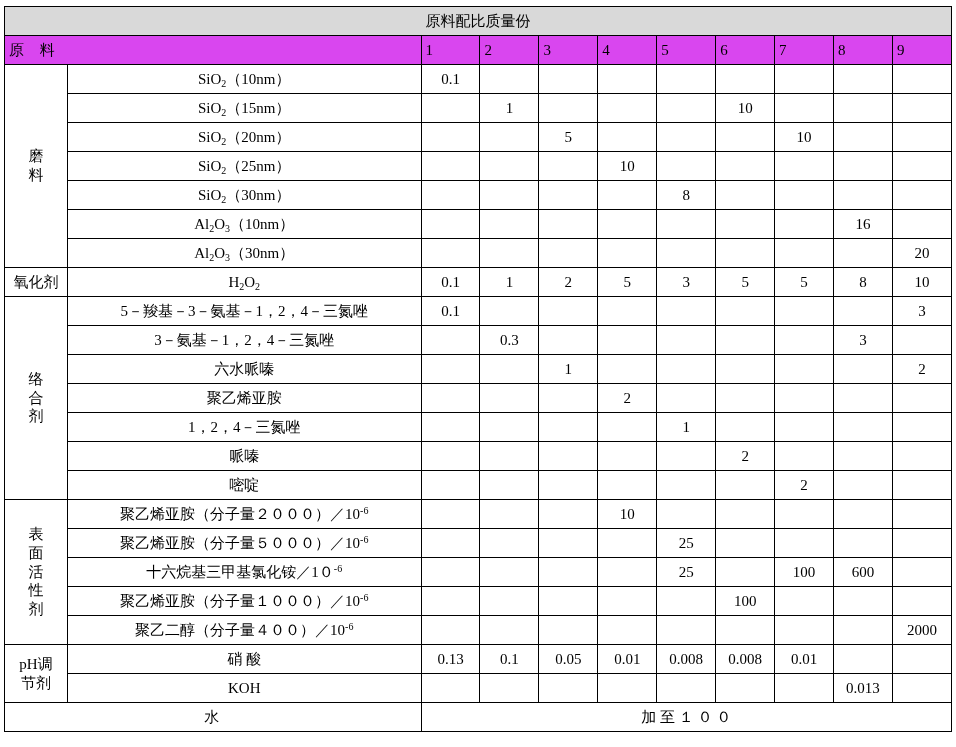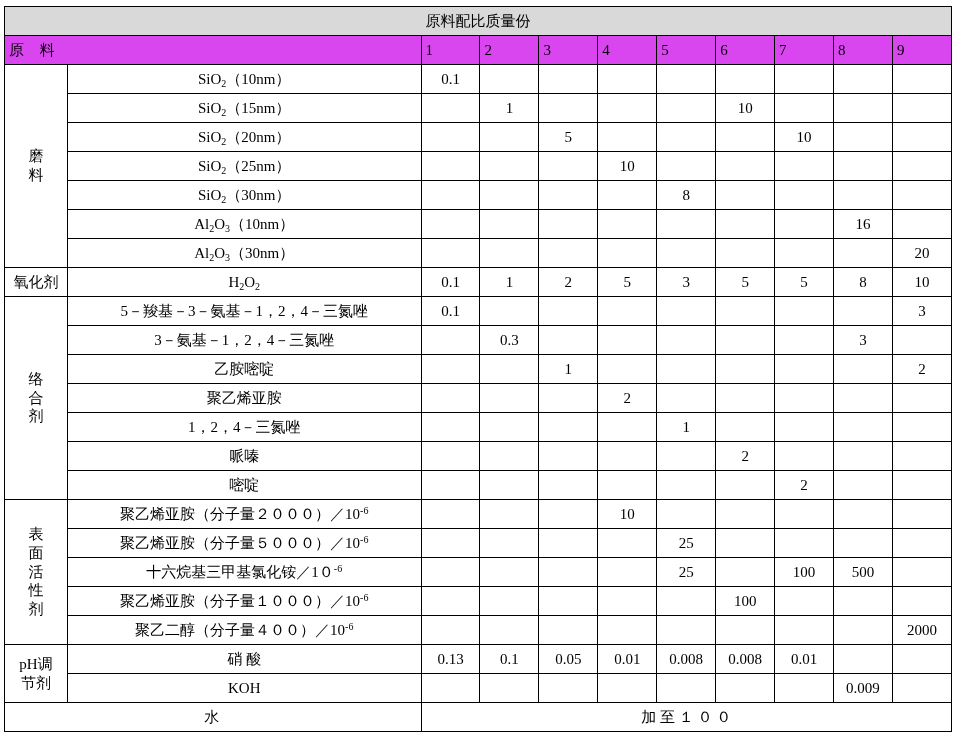--- a/index.html
+++ b/index.html
@@ -232,21 +232,21 @@
           <td class="numcell">0.3</td>
           <td class="numcell"></td>
           <td class="numcell"></td>
           <td class="numcell"></td>
           <td class="numcell"></td>
           <td class="numcell"></td>
           <td class="numcell">3</td>
           <td class="numcell"></td>
         </tr>
         <tr>
-          <td class="namecell">乙胺嘧啶</td>
+          <td class="namecell">六水哌嗪</td>
           <td class="numcell"></td>
           <td class="numcell"></td>
           <td class="numcell">1</td>
           <td class="numcell"></td>
           <td class="numcell"></td>
           <td class="numcell"></td>
           <td class="numcell"></td>
           <td class="numcell"></td>
           <td class="numcell">2</td>
         </tr>
@@ -331,21 +331,21 @@
         </tr>
         <tr>
           <td class="namecell">十六烷基三甲基氯化铵／1０<sup>-6</sup></td>
           <td class="numcell"></td>
           <td class="numcell"></td>
           <td class="numcell"></td>
           <td class="numcell"></td>
           <td class="numcell">25</td>
           <td class="numcell"></td>
           <td class="numcell">100</td>
-          <td class="numcell">500</td>
+          <td class="numcell">600</td>
           <td class="numcell"></td>
         </tr>
         <tr>
           <td class="namecell">聚乙烯亚胺（分子量１０００）／10<sup>-6</sup></td>
           <td class="numcell"></td>
           <td class="numcell"></td>
           <td class="numcell"></td>
           <td class="numcell"></td>
           <td class="numcell"></td>
           <td class="numcell">100</td>
@@ -383,21 +383,21 @@
         </tr>
         <tr>
           <td class="namecell">KOH</td>
           <td class="numcell"></td>
           <td class="numcell"></td>
           <td class="numcell"></td>
           <td class="numcell"></td>
           <td class="numcell"></td>
           <td class="numcell"></td>
           <td class="numcell"></td>
-          <td class="numcell">0.009</td>
+          <td class="numcell">0.013</td>
           <td class="numcell"></td>
         </tr>
         <tr class="wtr">
           <td colspan="2" class="wide">水</td>
           <td colspan="9">加 至 １ ０ ０</td>
         </tr>
       </tbody>
   </table>
 </div>
 

